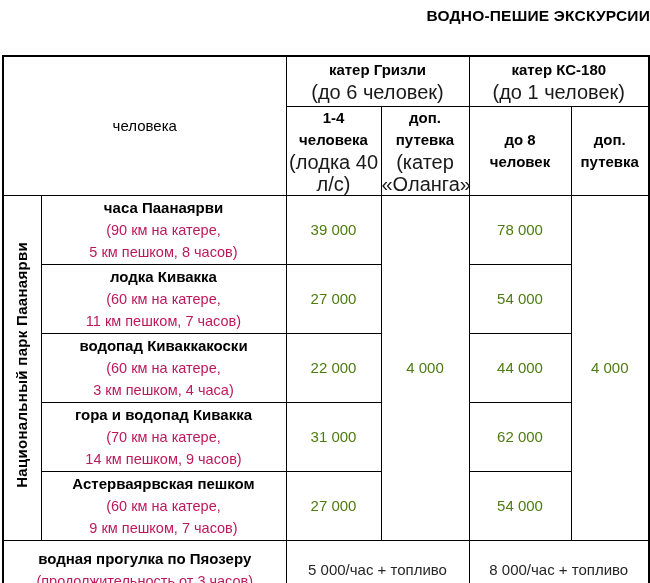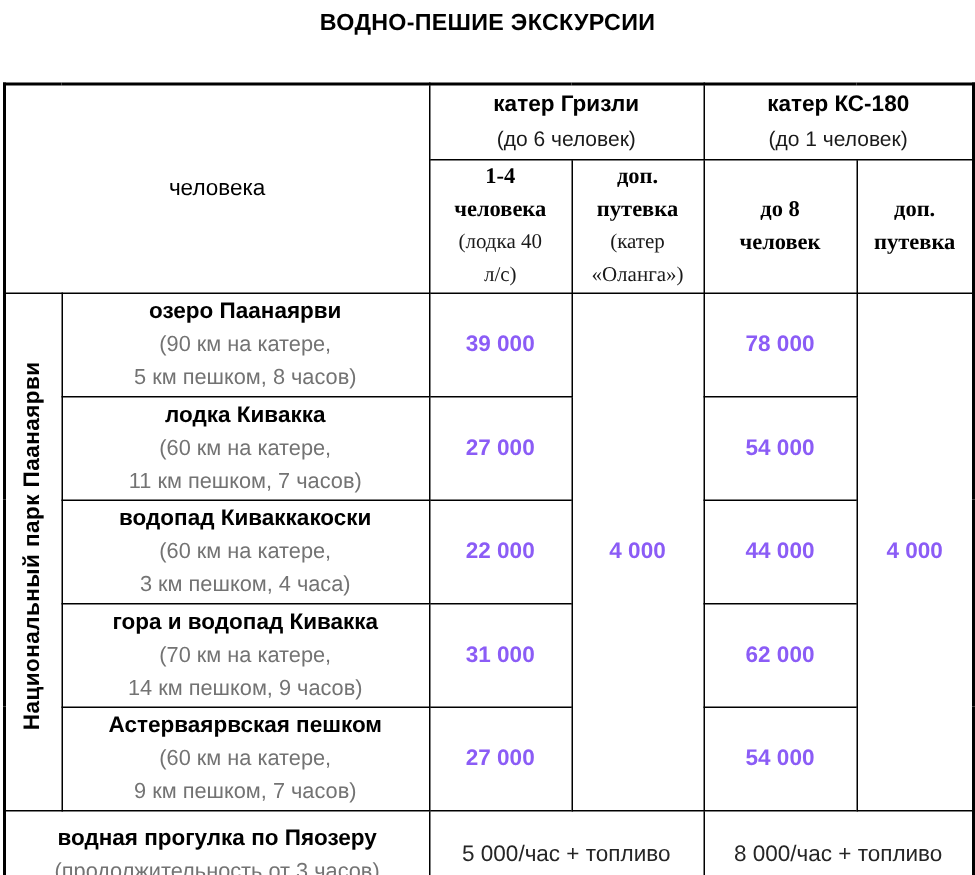--- a/index.html
+++ b/index.html
@@ -10,21 +10,21 @@
     overflow: hidden;
     background: #ffffff;
     color: #000000;
     font-family: "Liberation Sans", sans-serif;
   }
   .page-title {
     position: absolute;
     top: 7px;
     left: 0;
     width: 650px;
-    text-align: center;
+    text-align: right;
     font-size: 15.5px;
     font-weight: 700;
     letter-spacing: 0.2px;
   }
   table.price-table {
     position: absolute;
     top: 55px;
     left: 2px;
     width: 646px;
     border-collapse: collapse;
@@ -39,24 +39,24 @@
     font-size: 15px;
     line-height: 22px;
     overflow: hidden;
   }
   tr.hr1 { height: 50px; }
   tr.hr2 { height: 84px; }
   tr.dr  { height: 69px; }
   tr.fr  { height: 60px; }
 
   .b { font-weight: 700; }
-  .pre { white-space: pre-line; font-family: Liberation Serif, serif; }
-  .note { font-size: 14px; color: #1a1a1a; }
-  .details { font-size: 14.5px; color: #737373; white-space: pre-line; }
-  .price { color: #8b5cf6; font-weight: bold; }
+  .pre { white-space: pre-line; }
+  .note { font-size: 20px; color: #1a1a1a; }
+  .details { font-size: 14.5px; color: #be185d; white-space: pre-line; }
+  .price { color: #4d7c0f; }
 
   td.excursion-hdr {
     vertical-align: top;
     padding-top: 20px;
     font-size: 15px;
   }
   td.subhdr { line-height: 20.5px; vertical-align: middle; }
 
   td.group-cell { vertical-align: middle; }
   .vertical-label {
@@ -122,21 +122,21 @@
       <div class="b pre">доп.
 путевка</div>
     </td>
   </tr>
 
   <tr class="dr">
     <td rowspan="5" class="group-cell">
       <span class="vertical-label">Национальный парк Паанаярви</span>
     </td>
     <td>
-      <div class="b">озеро Паанаярви</div>
+      <div class="b">часа Паанаярви</div>
       <div class="details">(90 км на катере,
 5 км пешком, 8 часов)</div>
     </td>
     <td class="price">39 000</td>
     <td rowspan="5" class="price">4 000</td>
     <td class="price">78 000</td>
     <td rowspan="5" class="price">4 000</td>
   </tr>
 
   <tr class="dr">

